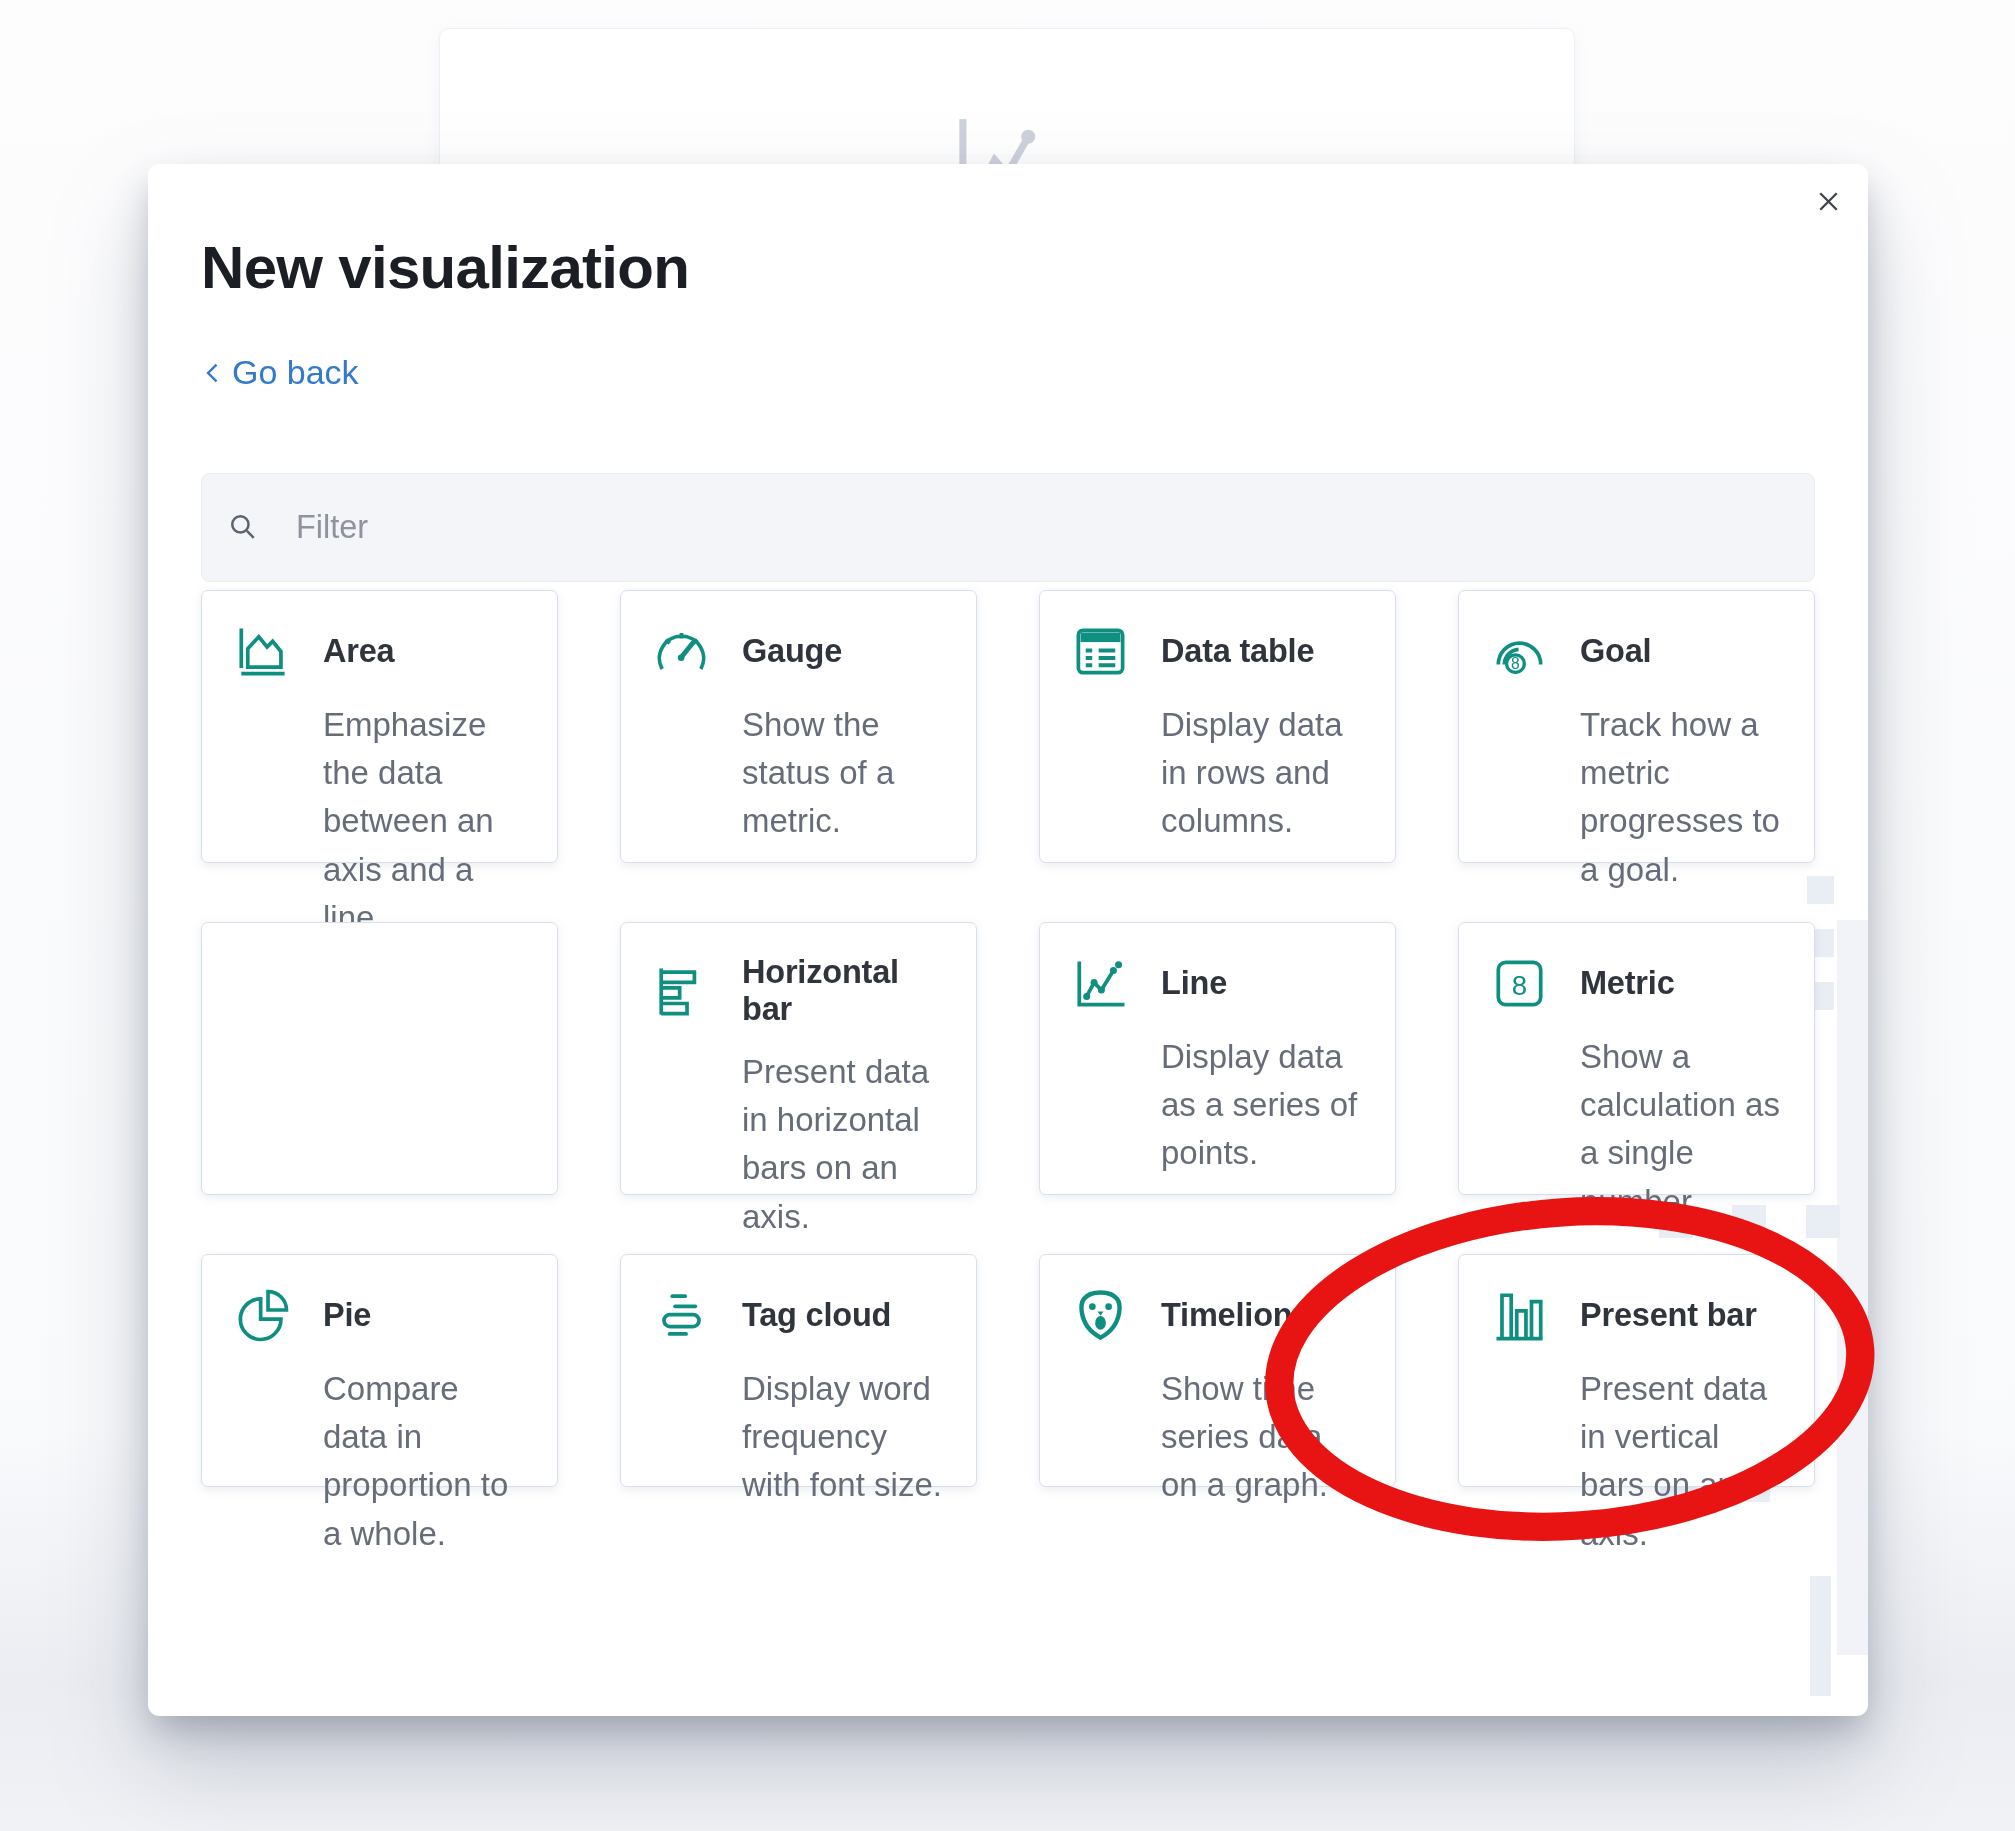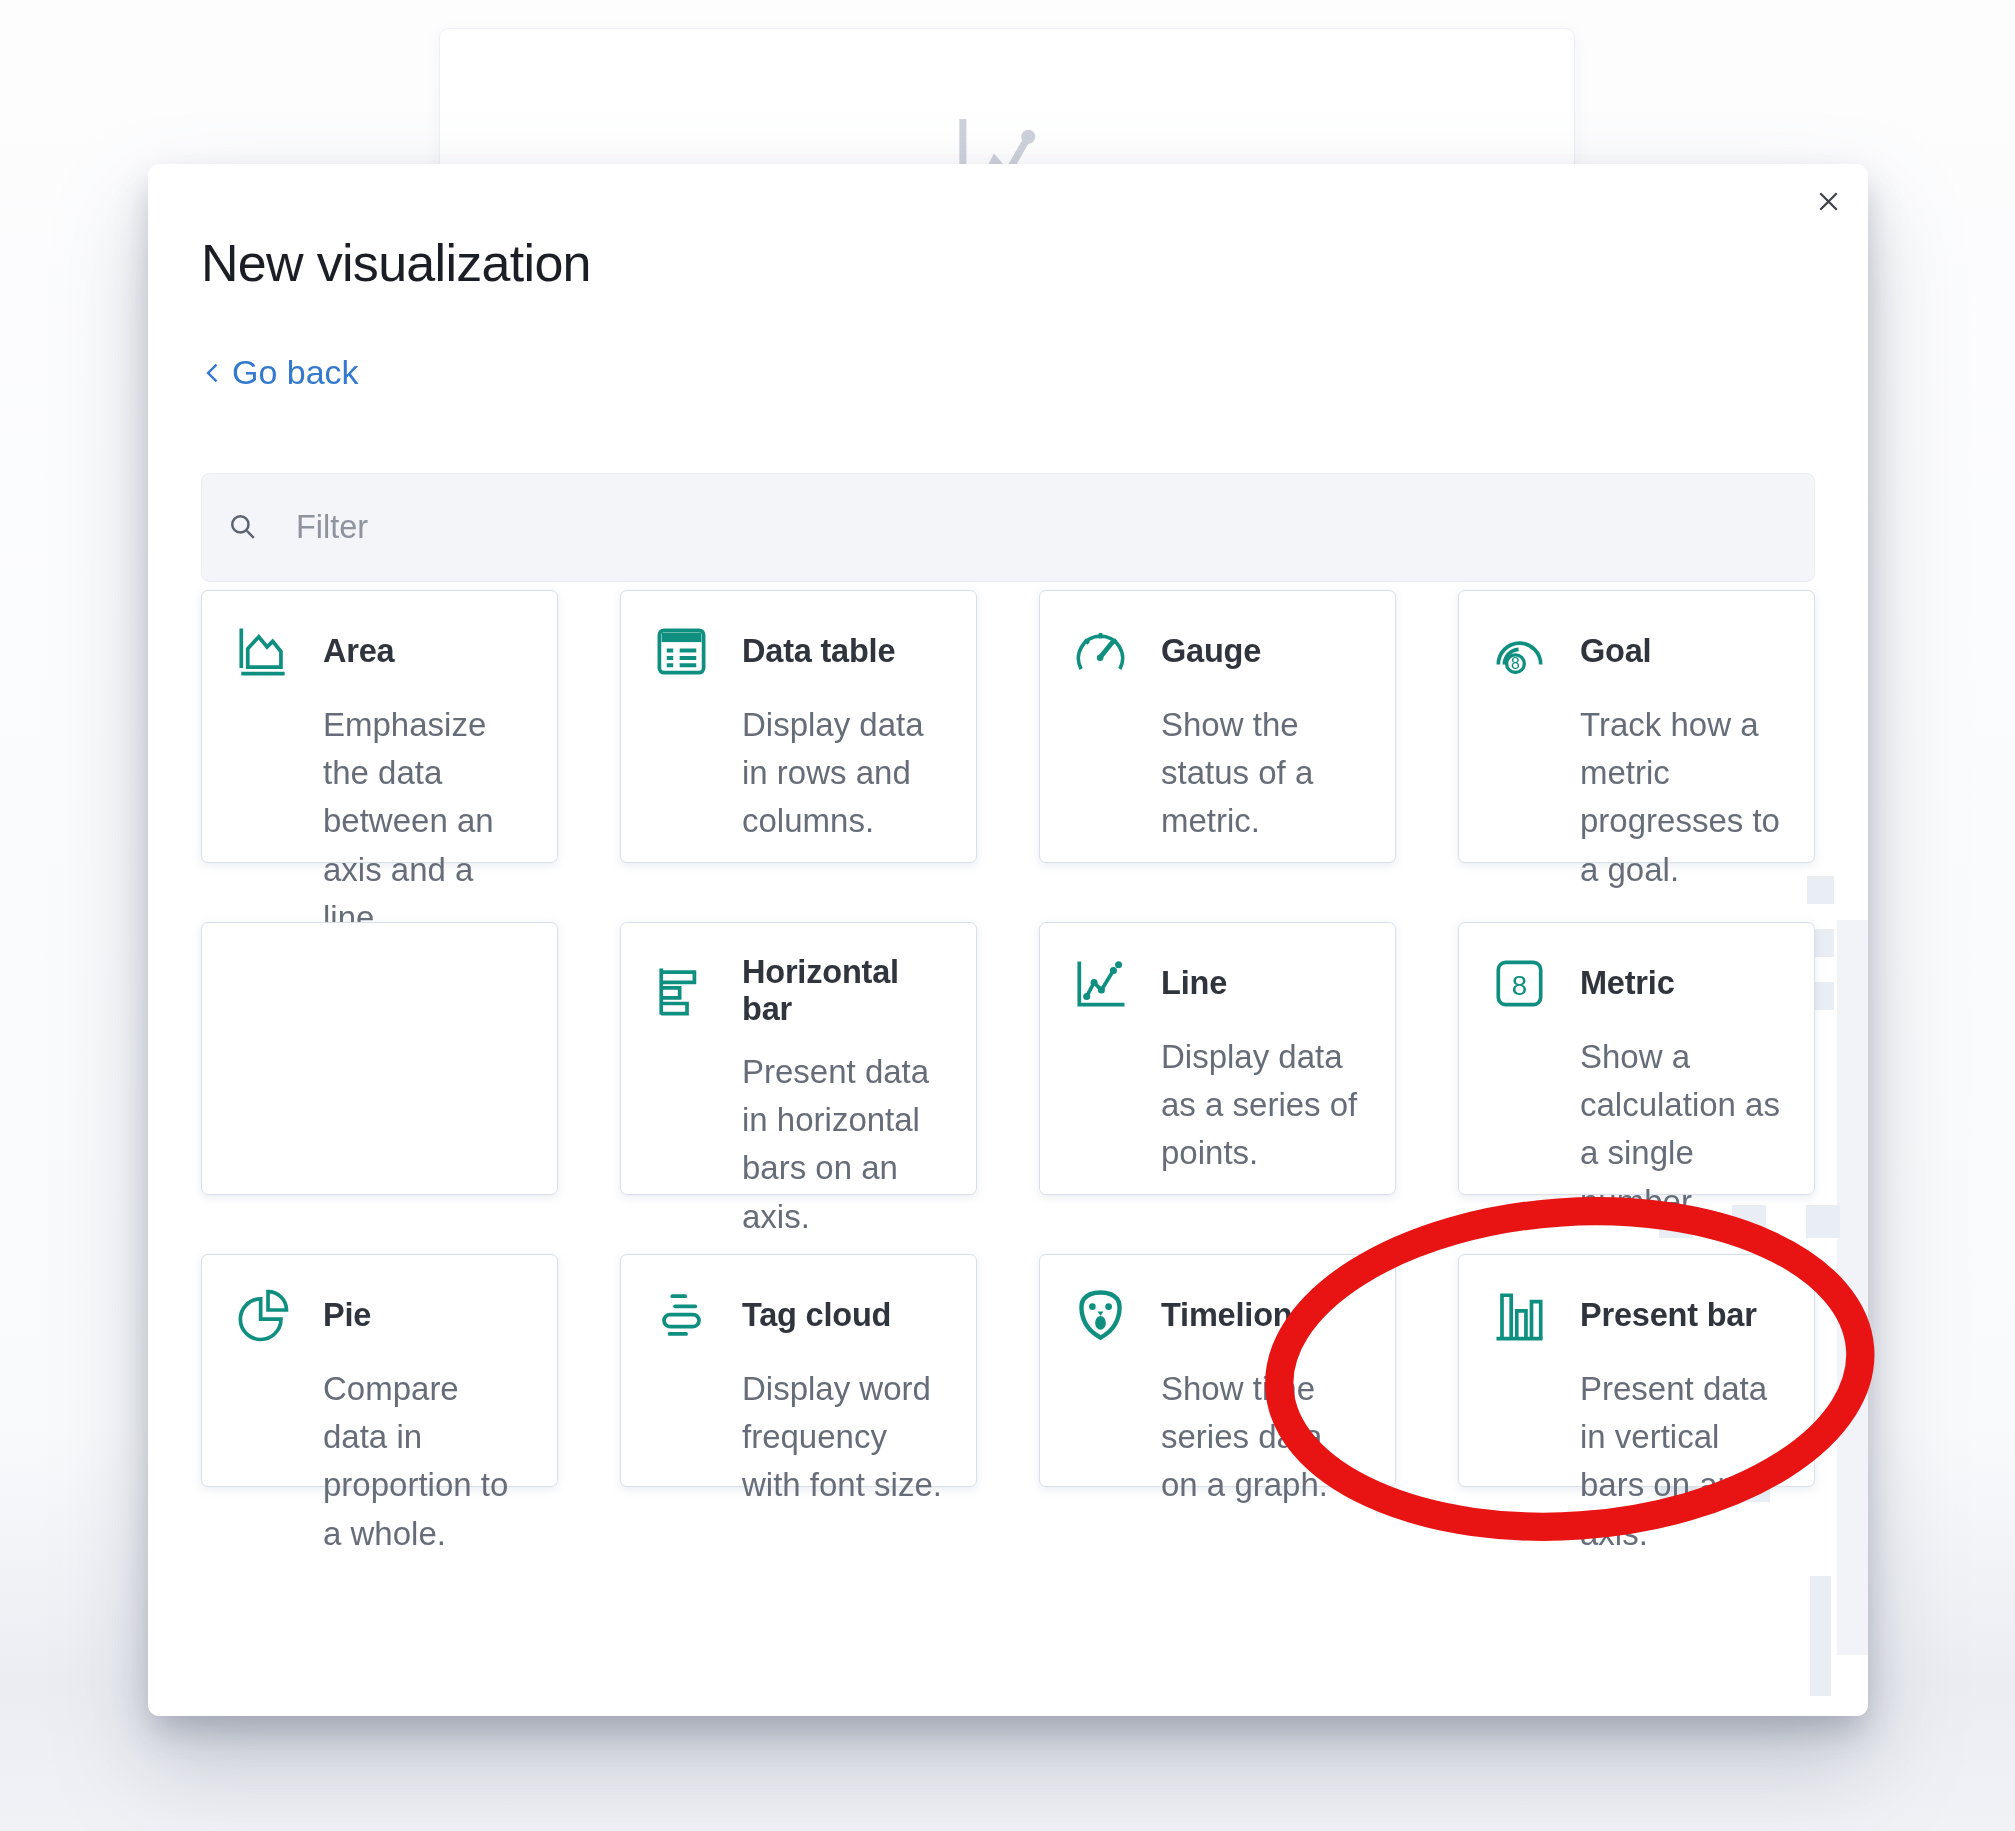--- a/index.html
+++ b/index.html
@@ -22,21 +22,21 @@
     background:#ffffff; border-radius:11.3px; overflow:hidden;
     box-shadow:0 17px 35px -5.7px rgba(104,112,130,.45), 0 49px 92px rgba(120,128,146,.35);
   }
   .close-btn {
     position:absolute; top:17px; right:20px; width:40px; height:40px;
     background:none; border:none; cursor:pointer; display:flex; align-items:center; justify-content:center;
     z-index:5;
   }
   .modal-title {
     position:absolute; left:53px; top:69px;
-    font-size:52px; font-weight:400; color:#1b1e25; letter-spacing:-0.7px;
+    font-size:60px; font-weight:700; color:#1b1e25; letter-spacing:-0.7px;
   }
   .back-link {
     position:absolute; left:53px; top:189px;
     display:flex; align-items:center; gap:7px;
     font-size:34px; color:#3379cd; text-decoration:none; cursor:pointer;
   }
   .filter-wrap {
     position:absolute; left:53px; right:53px; top:309px; height:109px;
     background:#f4f5f9; border:1.4px solid #e9ecf2; border-radius:8.5px;
     display:flex; align-items:center; padding:0 25.4px;
@@ -136,40 +136,40 @@
           <path d="M8 24.5 V14.5 L14 8 L18.5 13.5 L21.5 10.5 L26 16 V24.5 Z"></path>
         </svg>
         <span class="card-title">Area</span>
       </div>
       <p class="card-desc">Emphasize the data between an axis and a line.</p>
     </div>
 
     <div class="card">
       <div class="card-head">
         <svg class="icn" viewBox="0 0 32 32">
-          <rect x="4" y="4.5" width="24" height="23" rx="2.5"></rect>
-          <rect class="fillteal" x="5.2" y="5.7" width="21.6" height="5.2"></rect>
-          <path d="M8 15.5 h3.5 M15 15.5 h9 M8 19.5 h3.5 M15 19.5 h9 M8 23.5 h3.5 M15 23.5 h9" stroke-width="2.2"></path>
-        </svg>
-        <span class="card-title">Data table</span>
-      </div>
-      <p class="card-desc">Display data in rows and columns.</p>
-    </div>
-
-    <div class="card">
-      <div class="card-head">
-        <svg class="icn" viewBox="0 0 32 32">
           <path d="M5.5 25.5 A12 12 0 1 1 26.5 25.5"></path>
           <path d="M7.5 9.5 L9.6 11.6 M16 6 V9 M24.5 9.5 L22.4 11.6" stroke-width="2"></path>
           <path d="M16 19 L22 11.5" stroke-width="2.6" stroke-linecap="round"></path>
           <circle class="fillteal" cx="15.8" cy="19.4" r="1.8"></circle>
         </svg>
         <span class="card-title">Gauge</span>
       </div>
       <p class="card-desc">Show the status of a metric.</p>
+    </div>
+
+    <div class="card">
+      <div class="card-head">
+        <svg class="icn" viewBox="0 0 32 32">
+          <rect x="4" y="4.5" width="24" height="23" rx="2.5"></rect>
+          <rect class="fillteal" x="5.2" y="5.7" width="21.6" height="5.2"></rect>
+          <path d="M8 15.5 h3.5 M15 15.5 h9 M8 19.5 h3.5 M15 19.5 h9 M8 23.5 h3.5 M15 23.5 h9" stroke-width="2.2"></path>
+        </svg>
+        <span class="card-title">Data table</span>
+      </div>
+      <p class="card-desc">Display data in rows and columns.</p>
     </div>
 
     <div class="card">
       <div class="card-head">
         <svg class="icn" viewBox="0 0 32 32">
           <path d="M4.5 23 A11.5 11.5 0 1 1 27.5 23"></path>
           <path d="M7.8 23 A8.2 8.2 0 0 1 15.5 14.8"></path>
           <circle cx="13.8" cy="22.6" r="4.8" stroke-width="1.8"></circle>
           <text x="13.8" y="25.6" font-size="8.5" text-anchor="middle">8</text>
         </svg>

